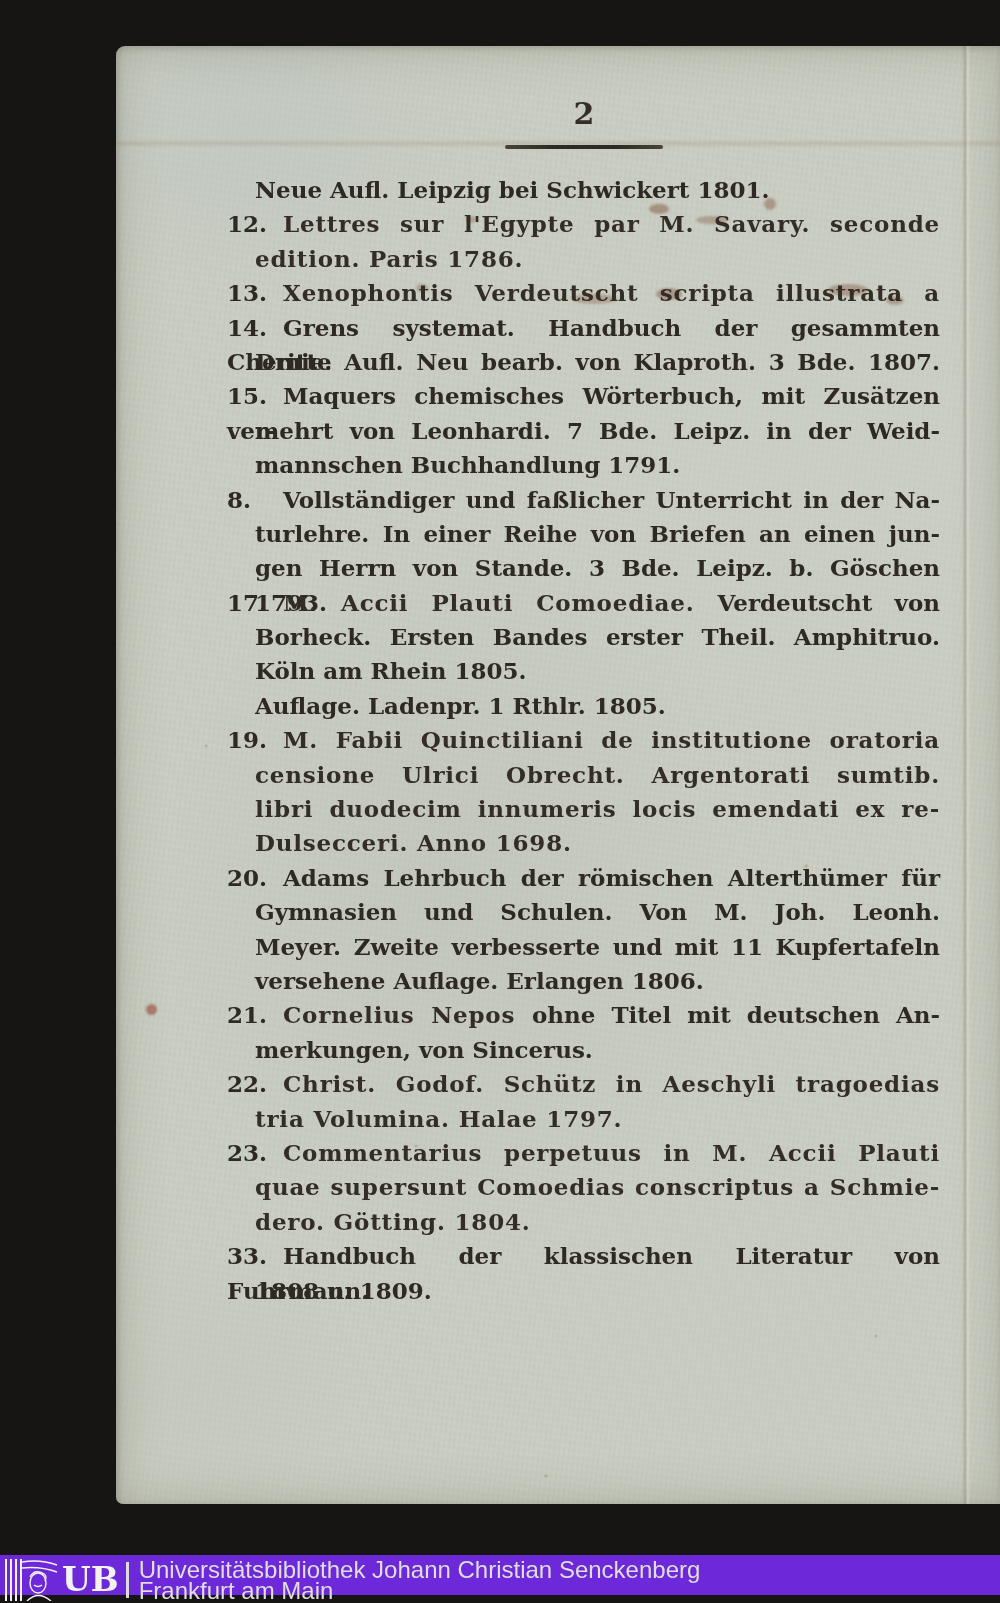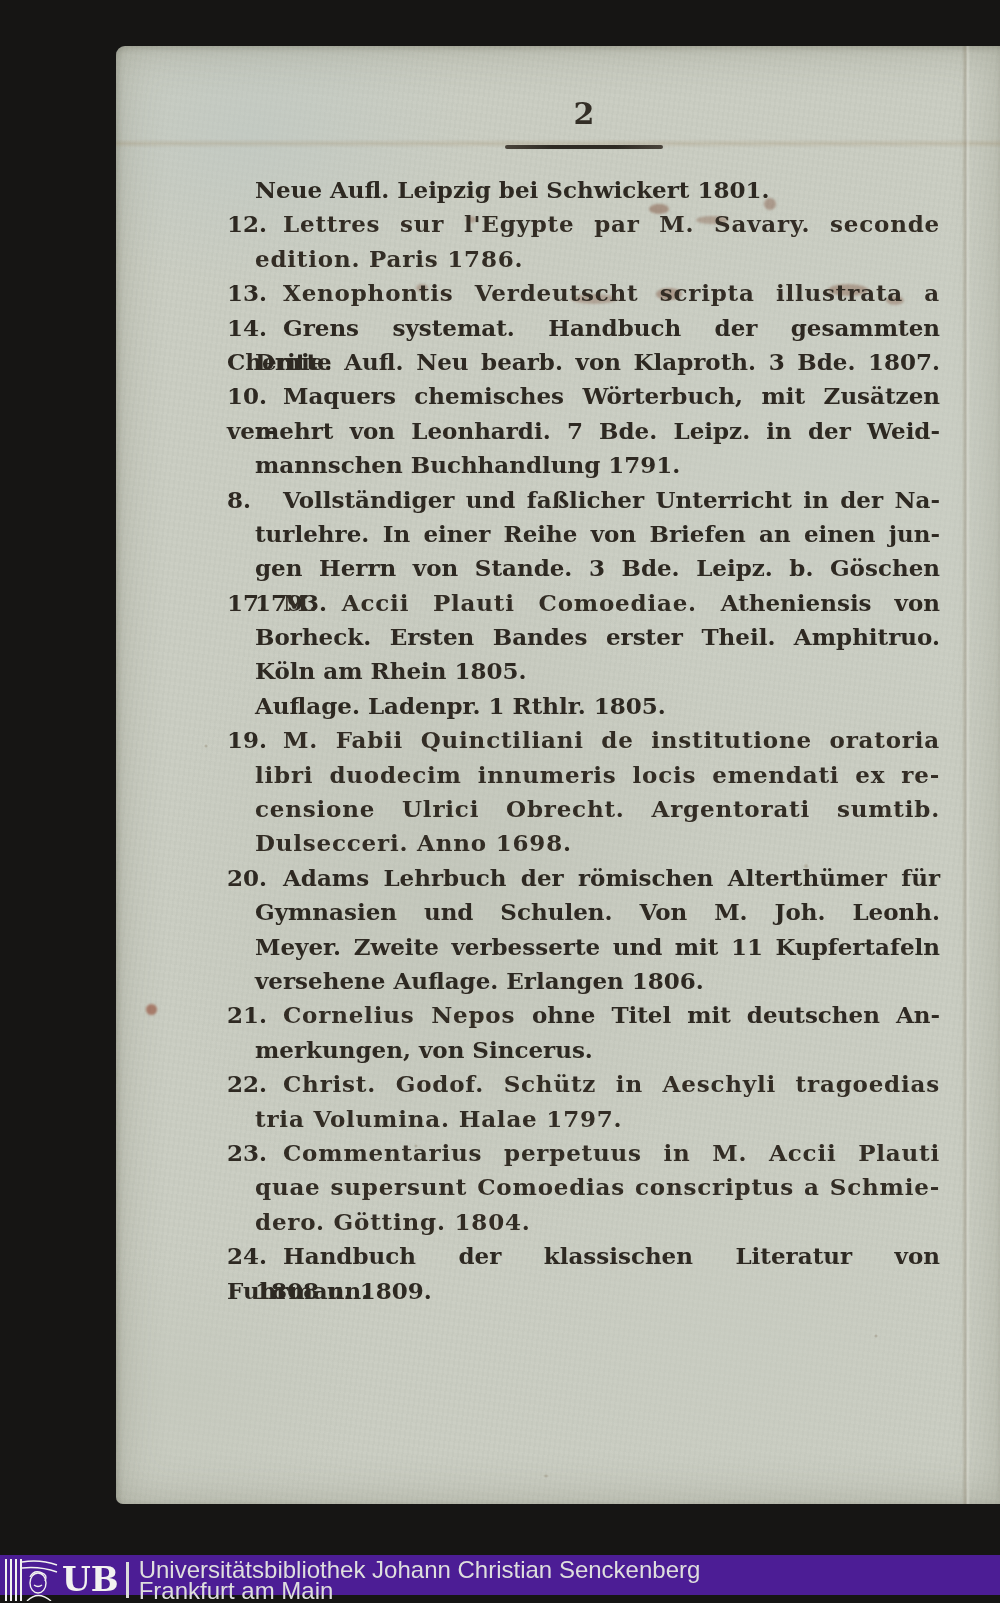--- a/index.html
+++ b/index.html
@@ -42,21 +42,21 @@
     border-radius:2px;}
   
   .list{position:absolute;left:111px;top:127px;width:713px;color:#2e2922;}
   .line{height:34.4px;line-height:34.4px;font-size:23px;}
   .line.cont{padding-left:28px;}
   .line.just{text-align:justify;text-align-last:justify;}
   .num{display:inline-block;width:56px;font-weight:bold;}
   .frak{font-weight:bold;letter-spacing:0;}
   .ant{font-weight:bold;letter-spacing:0.8px;color:#332d25;}
   
-  .banner{position:absolute;left:0;top:1555px;width:1000px;height:40px;background:#4c1d95;}
+  .banner{position:absolute;left:0;top:1555px;width:1000px;height:40px;background:#6d28d9;}
   .banner-inner{position:absolute;left:4px;top:3px;display:flex;align-items:center;}
   .ub-text{font-family:"DejaVu Serif",serif;font-weight:bold;font-size:33px;
     color:#f2f2f0;line-height:42px;margin-left:4px;}
   .logo-divider{width:3px;height:36px;background:#dcdcda;margin:0 10px 0 7px;}
   .org{font-family:"Liberation Sans",sans-serif;font-size:24px;line-height:21px;
     color:#dededd;padding-top:1px;}
 </style>
 </head>
 <body>
 
@@ -81,46 +81,46 @@
     <div class="pagenum">2</div>
     <div class="rule"></div>
 
     <div class="list">
         <div class="line cont"><span class="frak">Neue Aufl. Leipzig bei Schwickert 1801.</span></div>
         <div class="line just"><span class="num">12.</span><span class="ant">Lettres sur l'Egypte par M. Savary. seconde</span></div>
         <div class="line cont"><span class="ant">edition. Paris 1786.</span></div>
         <div class="line just"><span class="num">13.</span><span class="ant">Xenophontis Verdeutscht scripta illustrata a</span></div>
         <div class="line just"><span class="num">14.</span><span class="frak">Grens systemat. Handbuch der gesammten Chemie.</span></div>
         <div class="line just cont"><span class="frak">Dritte Aufl. Neu bearb. von Klaproth. 3 Bde. 1807.</span></div>
-        <div class="line just"><span class="num">10.</span><span class="frak">Maquers chemisches Wörterbuch, mit Zusätzen ver-</span></div>
+        <div class="line just"><span class="num">15.</span><span class="frak">Maquers chemisches Wörterbuch, mit Zusätzen ver-</span></div>
         <div class="line just cont"><span class="frak">mehrt von Leonhardi. 7 Bde. Leipz. in der Weid-</span></div>
         <div class="line cont"><span class="frak">mannschen Buchhandlung 1791.</span></div>
         <div class="line just"><span class="num">8.</span><span class="frak">Vollständiger und faßlicher Unterricht in der Na-</span></div>
         <div class="line just cont"><span class="frak">turlehre. In einer Reihe von Briefen an einen jun-</span></div>
         <div class="line just cont"><span class="frak">gen Herrn von Stande. 3 Bde. Leipz. b. Göschen 1793.</span></div>
-        <div class="line just"><span class="num">17.</span><span class="ant">M. Accii Plauti Comoediae. </span><span class="frak">Atheniensis von</span></div>
+        <div class="line just"><span class="num">17.</span><span class="ant">M. Accii Plauti Comoediae. </span><span class="frak">Verdeutscht von</span></div>
         <div class="line just cont"><span class="frak">Borheck. Ersten Bandes erster Theil. Amphitruo.</span></div>
         <div class="line cont"><span class="frak">Köln am Rhein 1805.</span></div>
         <div class="line cont"><span class="frak">Auflage. Ladenpr. 1 Rthlr. 1805.</span></div>
         <div class="line just"><span class="num">19.</span><span class="ant">M. Fabii Quinctiliani de institutione oratoria</span></div>
+        <div class="line just cont"><span class="ant">censione Ulrici Obrecht. Argentorati sumtib.</span></div>
         <div class="line just cont"><span class="ant">libri duodecim innumeris locis emendati ex re-</span></div>
-        <div class="line just cont"><span class="ant">censione Ulrici Obrecht. Argentorati sumtib.</span></div>
         <div class="line cont"><span class="ant">Dulsecceri. Anno 1698.</span></div>
         <div class="line just"><span class="num">20.</span><span class="frak">Adams Lehrbuch der römischen Alterthümer für</span></div>
         <div class="line just cont"><span class="frak">Gymnasien und Schulen. Von M. Joh. Leonh.</span></div>
         <div class="line just cont"><span class="frak">Meyer. Zweite verbesserte und mit 11 Kupfertafeln</span></div>
         <div class="line cont"><span class="frak">versehene Auflage. Erlangen 1806.</span></div>
         <div class="line just"><span class="num">21.</span><span class="ant">Cornelius Nepos </span><span class="frak">ohne Titel mit deutschen An-</span></div>
         <div class="line cont"><span class="frak">merkungen, von Sincerus.</span></div>
         <div class="line just"><span class="num">22.</span><span class="ant">Christ. Godof. Schütz in Aeschyli tragoedias</span></div>
         <div class="line cont"><span class="ant">tria Volumina. Halae 1797.</span></div>
         <div class="line just"><span class="num">23.</span><span class="ant">Commentarius perpetuus in M. Accii Plauti</span></div>
         <div class="line just cont"><span class="ant">quae supersunt Comoedias conscriptus a Schmie-</span></div>
         <div class="line cont"><span class="ant">dero. Götting. 1804.</span></div>
-        <div class="line just"><span class="num">24.</span><span class="frak">Handbuch der klassischen Literatur von Fuhrmann.</span></div>
+        <div class="line just"><span class="num">33.</span><span class="frak">Handbuch der klassischen Literatur von Fuhrmann.</span></div>
         <div class="line cont"><span class="frak">1808 u. 1809.</span></div>
       </div>
   </div>
 
   <div class="banner">
     <div class="banner-inner">
       <svg width="54" height="42" viewBox="0 0 54 42">
         <g stroke="#f2f2f0" fill="none" stroke-width="2">
           <line x1="2" y1="0" x2="2" y2="42"></line>
           <line x1="7" y1="0" x2="7" y2="42"></line>

